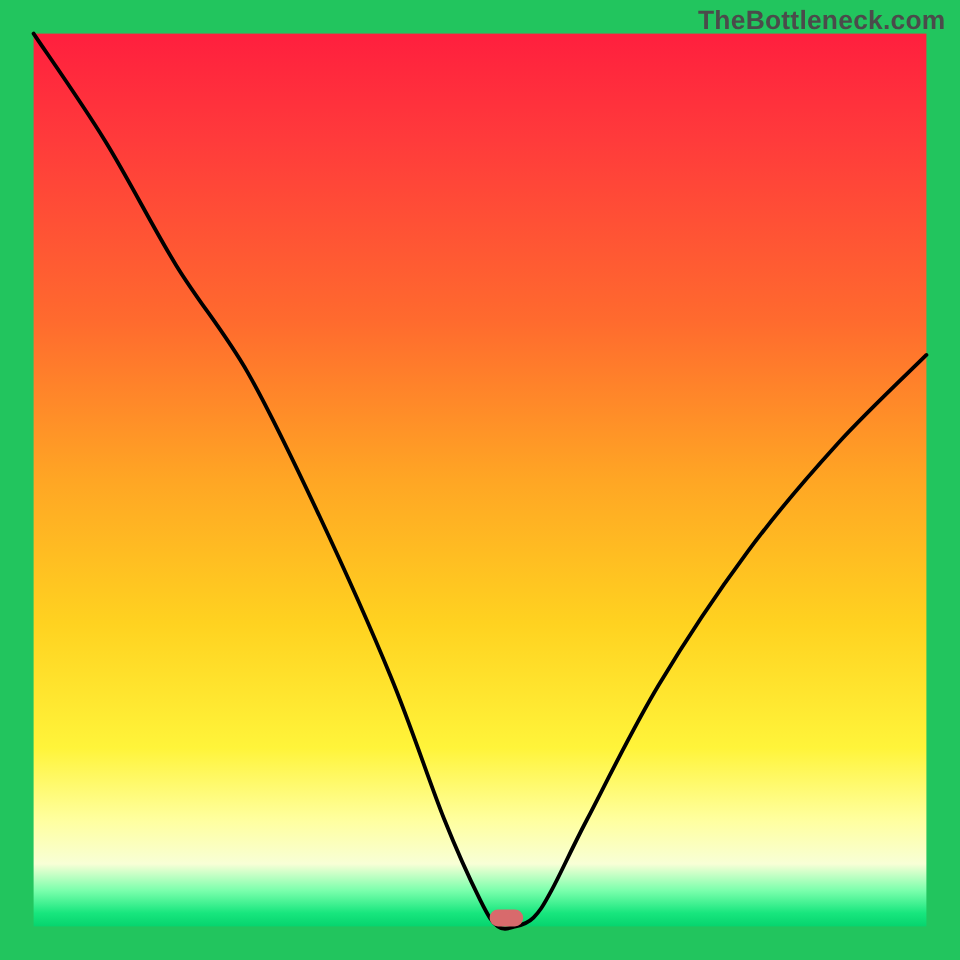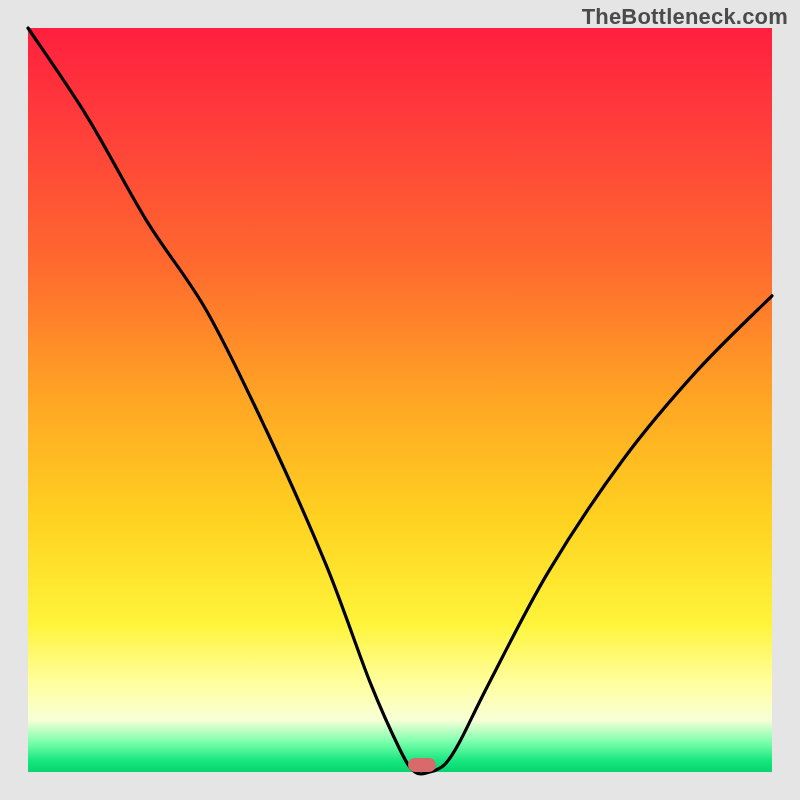--- a/index.html
+++ b/index.html
@@ -8,21 +8,21 @@
     width: 800px;
     height: 800px;
     background: #000;
     overflow: hidden;
     font-family: Arial, Helvetica, sans-serif;
   }
   .frame {
     position: relative;
     width: 800px;
     height: 800px;
-    background: #e5e5e5;
+    background: #22c55e;
   }
   .watermark {
     position: absolute;
     top: 4px;
     right: 12px;
     color: #4b4b4b;
     font-size: 22px;
     font-weight: 600;
     letter-spacing: 0.2px;
     user-select: none;

